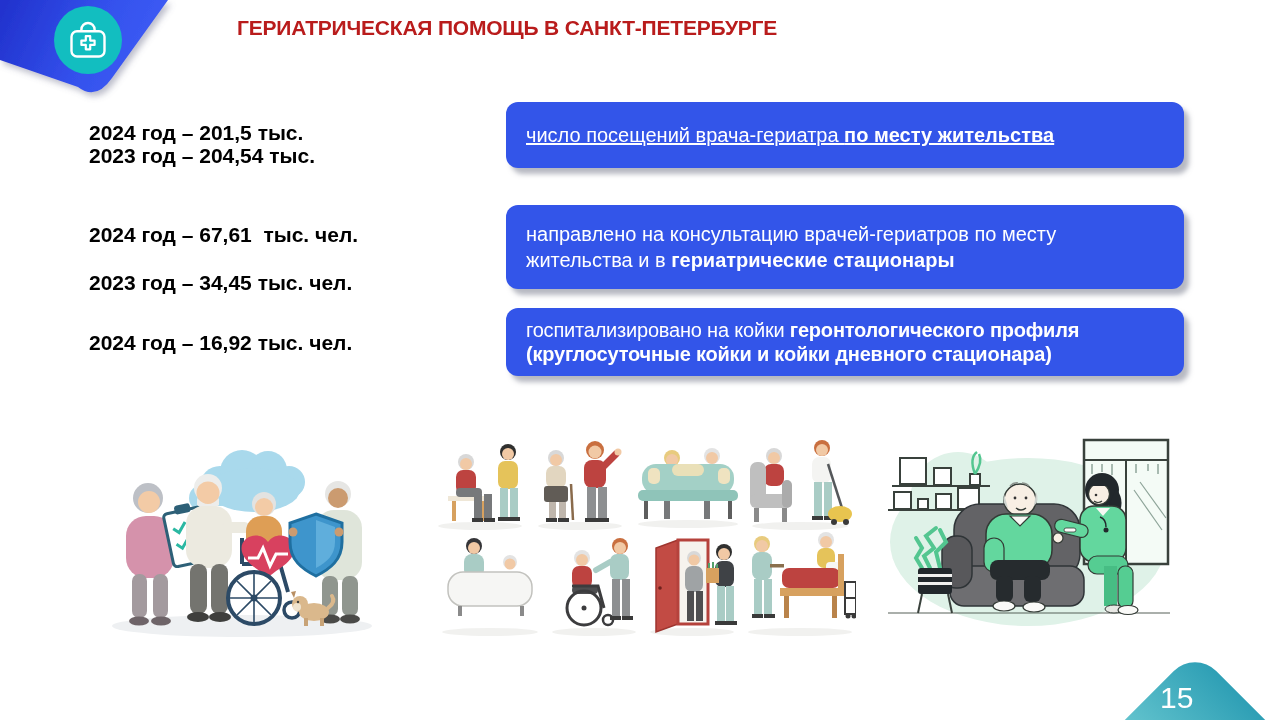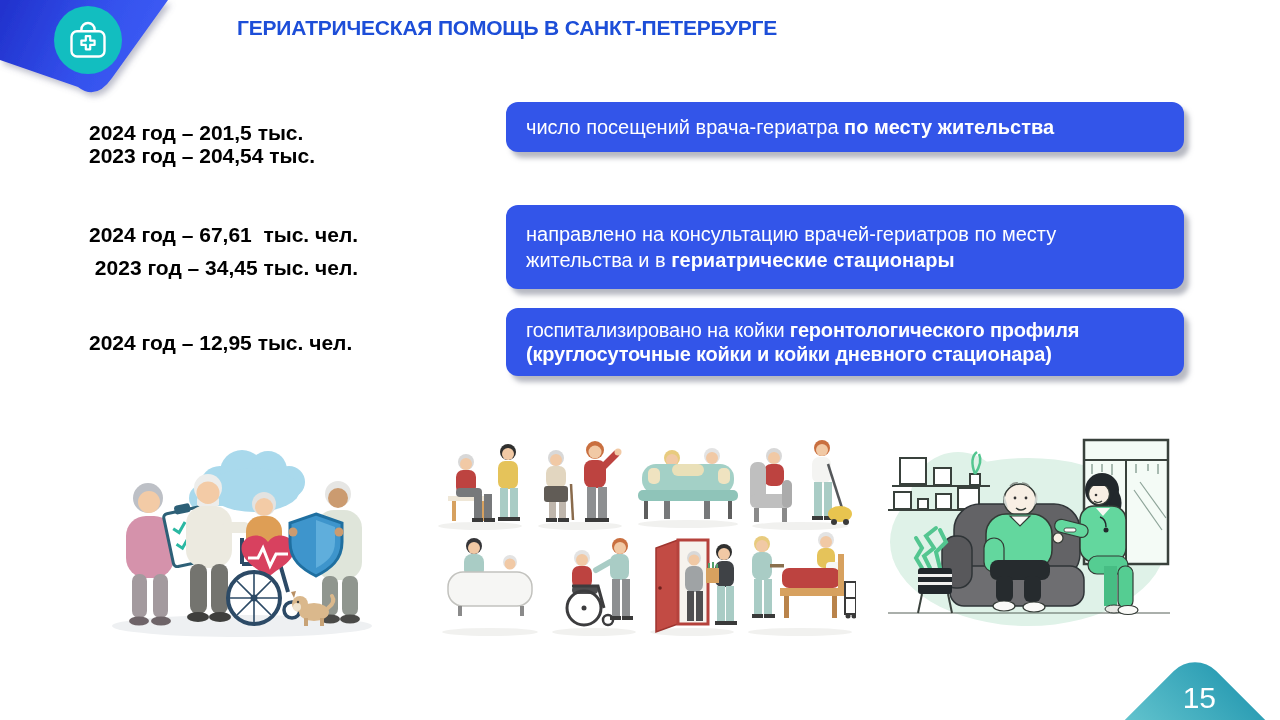--- a/index.html
+++ b/index.html
@@ -9,57 +9,57 @@
   }
   
   .corner-svg{position:absolute;left:0;top:0;}
   .badge-circle{
     position:absolute;left:54px;top:6px;width:68px;height:68px;border-radius:50%;
     background:#12BEC0;display:flex;align-items:center;justify-content:center;
   }
   
   .slide-title{
     position:absolute;left:237px;top:16px;width:620px;
-    font-size:21px;font-weight:700;color:#1d4ed8;letter-spacing:-0.2px;
+    font-size:21px;font-weight:700;color:#b91c1c;letter-spacing:-0.2px;
   }
   
   .stat{position:absolute;left:89px;color:#000000;}
   .stat-line{font-size:21px;line-height:23px;font-weight:700;white-space:pre;}
   .s1{top:121px;}
   .s2{top:223px;}
   .s3{top:331px;}
-  .s2 .stat-line + .stat-line{margin-top:10px;text-align:right;}
+  .s2 .stat-line + .stat-line{margin-top:25px;}
   .s3 .stat-line + .stat-line{margin-top:7px;}
   
   .banner{
     position:absolute;left:506px;width:678px;box-sizing:border-box;
     background:#3355E9;border-radius:12px;color:#ffffff;
     display:flex;align-items:center;padding:0 22px 0 20px;
     box-shadow:5px 6px 5px rgba(112,115,134,0.5);
   }
   .banner p{margin:0;font-size:20px;line-height:26px;}
   .banner b{font-weight:700;}
-  .b1{top:102px;height:50px;}
+  .b1{top:102px;height:66px;text-decoration:underline;}
   .b2{top:205px;height:84px;}
   .b3{top:308px;height:68px;border-radius:12px;}
   .b3 p{line-height:24px;letter-spacing:-0.2px;}
   
   .illus{position:absolute;}
   #illus-left{left:92px;top:436px;width:300px;height:206px;}
   #illus-mid{left:432px;top:436px;width:424px;height:200px;}
   #illus-right{left:878px;top:430px;width:302px;height:202px;}
   
   .page-diamond{
     position:absolute;left:1110px;top:685px;width:170px;height:170px;border-radius:30px;
     transform:rotate(45deg);
     background:linear-gradient(180deg,#2E9FB5 0%,#5FC1CC 55%,#9FDDE1 100%);
   }
   .page-number{
     position:absolute;left:1160px;top:676px;width:56px;line-height:44px;
-    text-align:right;color:#ffffff;font-size:30px;font-weight:400;
+    text-align:left;color:#ffffff;font-size:30px;font-weight:400;
   }
 </style>
 </head>
 <body>
 
 <div class="slide">
 
   <svg class="corner-svg" width="200" height="110" viewBox="0 0 200 110">
     <defs>
       <linearGradient id="cornerGrad" x1="0" y1="0.2" x2="1" y2="0.45">
@@ -86,21 +86,21 @@
 
   <div class="stat s1">
     <div class="stat-line">2024 год – 201,5 тыс.</div>
     <div class="stat-line">2023 год – 204,54 тыс.</div>
   </div>
   <div class="stat s2">
     <div class="stat-line">2024 год – 67,61  тыс. чел.</div>
     <div class="stat-line">2023 год – 34,45 тыс. чел.</div>
   </div>
   <div class="stat s3">
-    <div class="stat-line">2024 год – 12,95 тыс. чел.</div>
+    <div class="stat-line">2024 год – 16,92 тыс. чел.</div>
   </div>
 
   <div class="banner b1">
     <p><span>число посещений врача-гериатра </span><b>по месту жительства</b></p>
   </div>
   <div class="banner b2">
     <p><span>направлено на консультацию врачей-гериатров по месту жительства и в </span><b>гериатрические стационары</b></p>
   </div>
   <div class="banner b3">
     <p><span>госпитализировано на койки </span><b>геронтологического профиля (круглосуточные койки и койки дневного стационара)</b></p>

